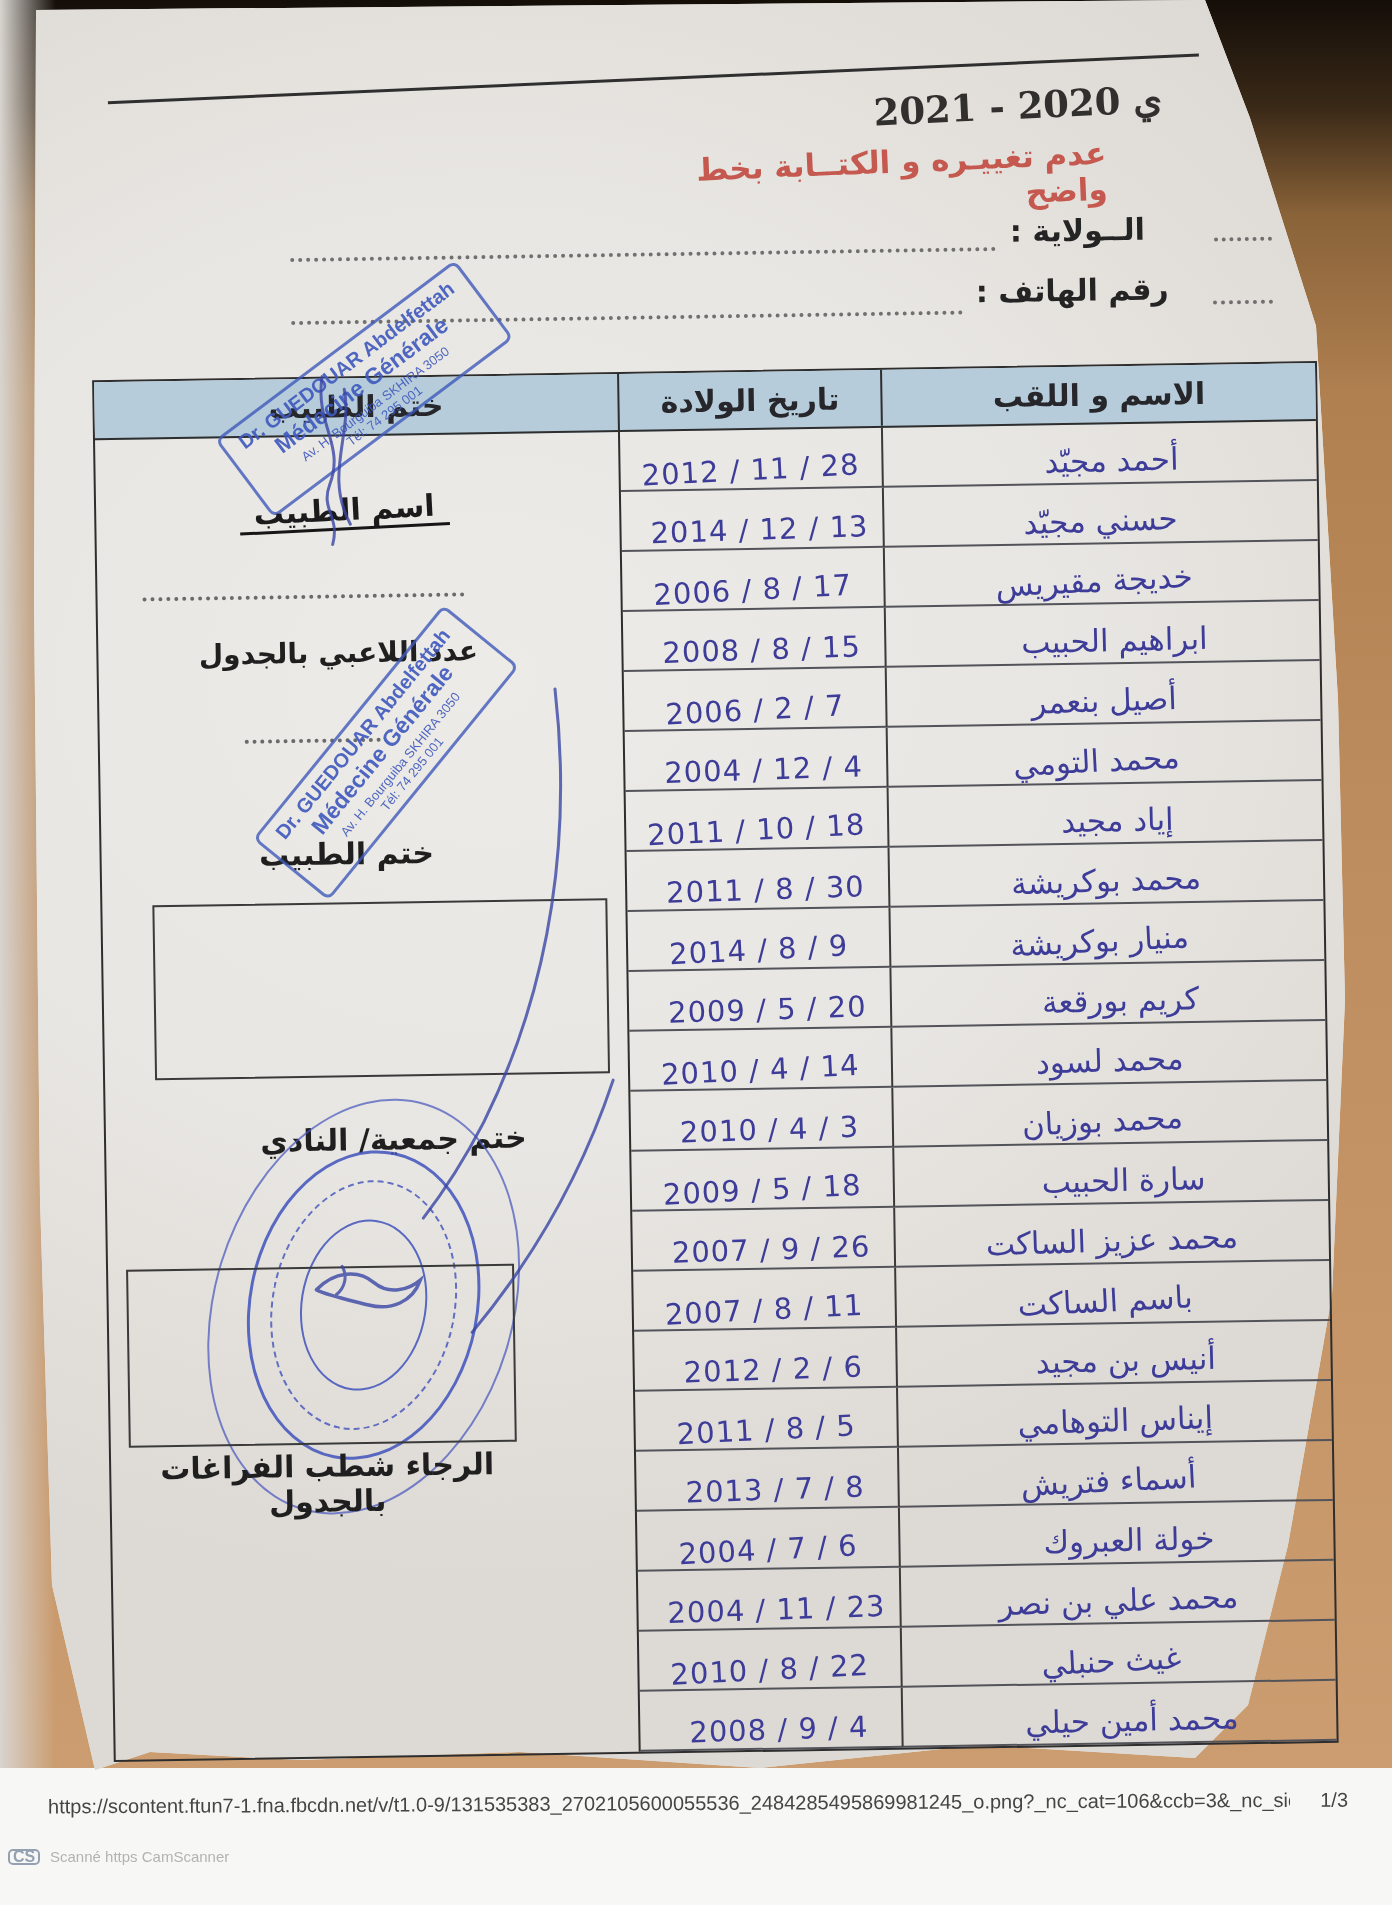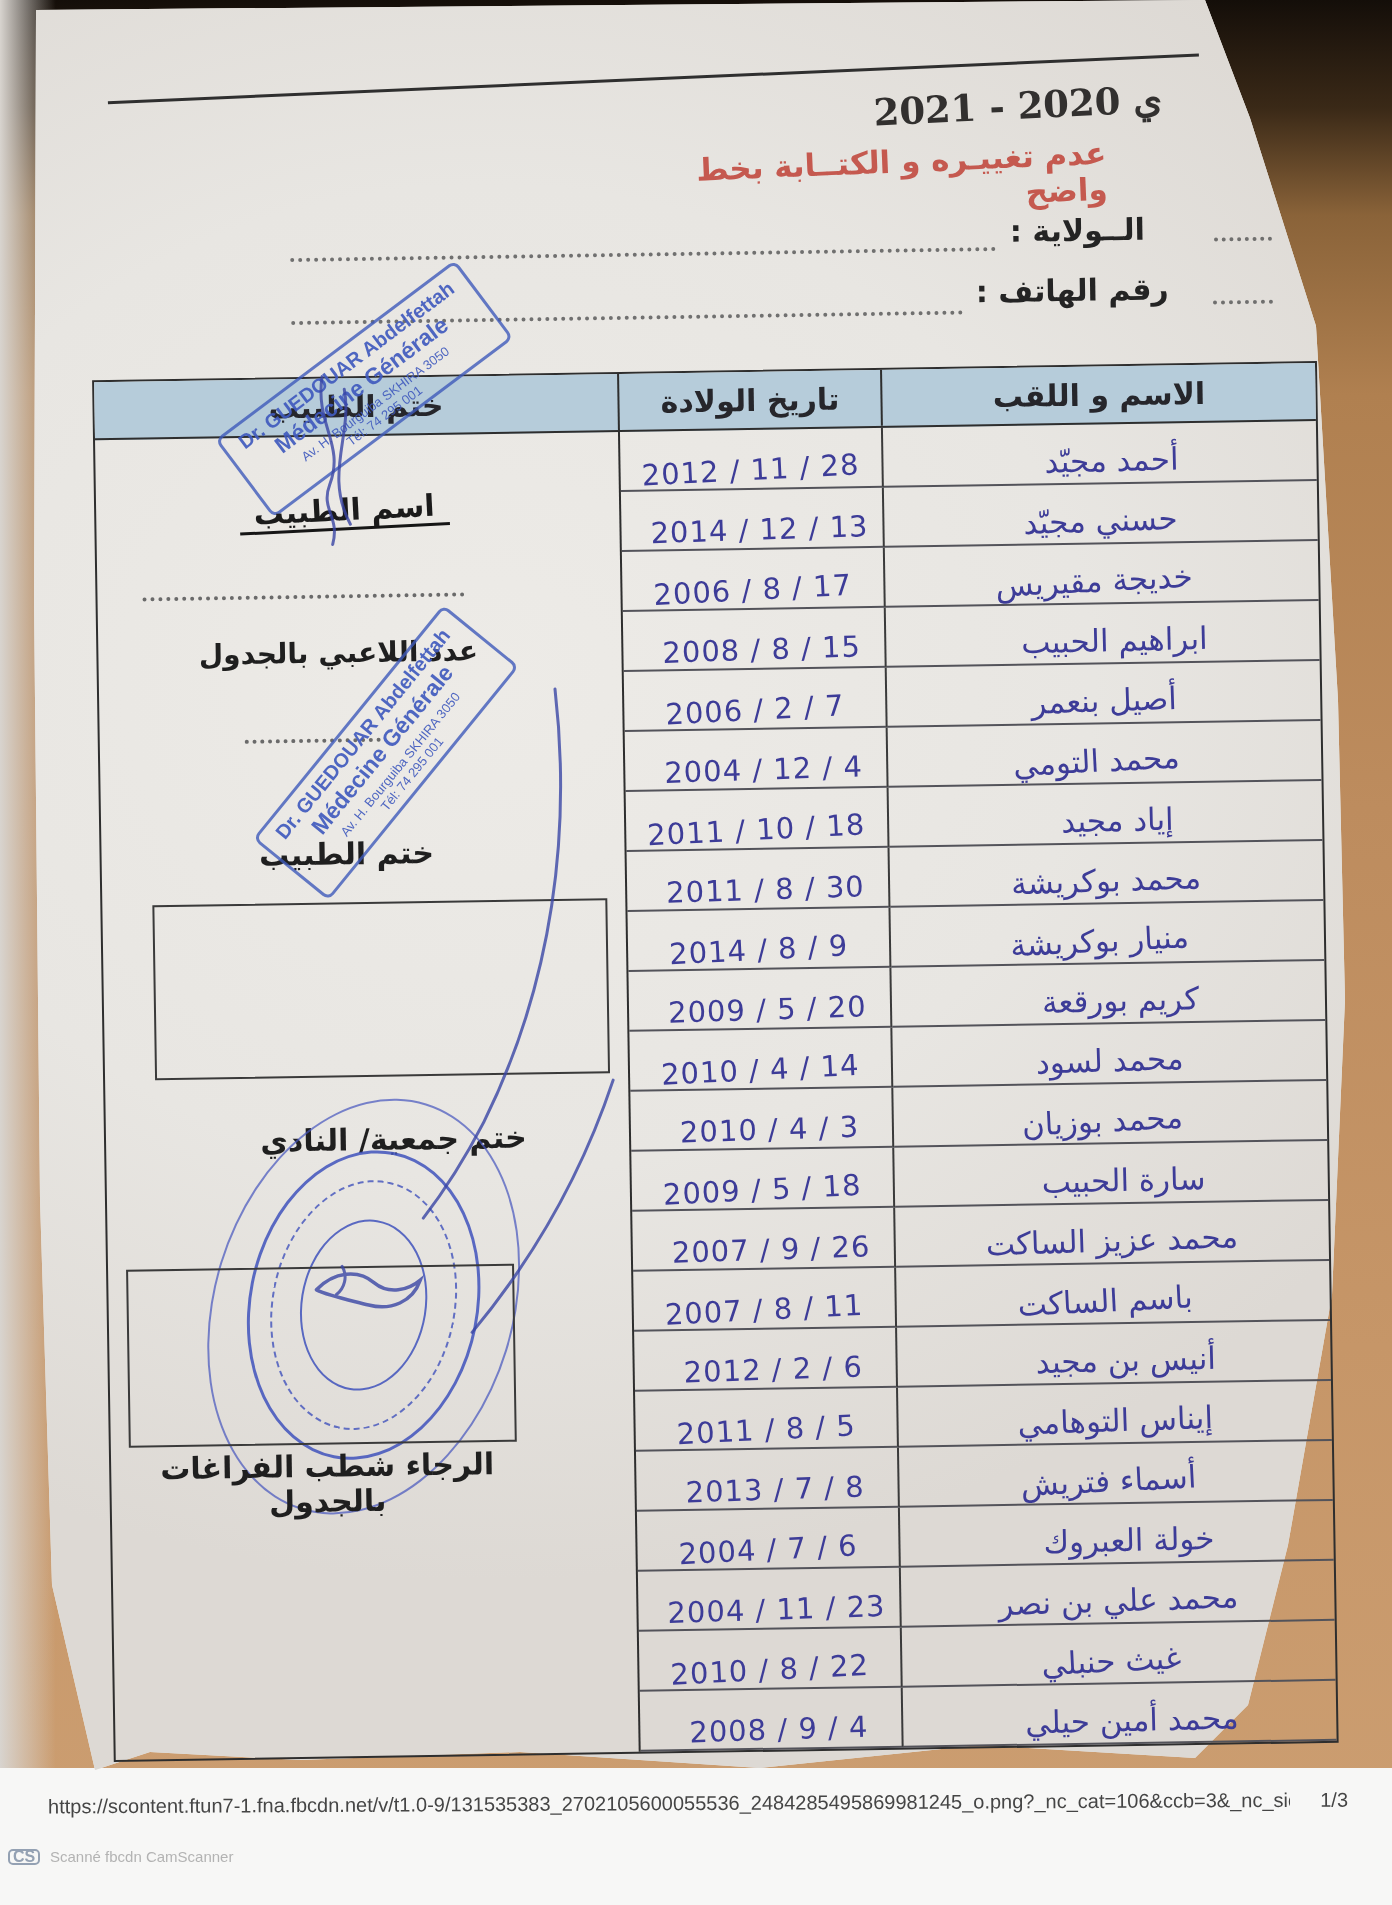--- a/index.html
+++ b/index.html
@@ -404,16 +404,16 @@
 
   </div>
 
   <div class="urlrow">
     <span class="url">https://scontent.ftun7-1.fna.fbcdn.net/v/t1.0-9/131535383_2702105600055536_2484285495869981245_o.png?_nc_cat=106&amp;ccb=3&amp;_nc_sid=73...</span>
     <span class="pg">1/3</span>
   </div>
 
   <div class="wm">
     <div class="wm-logo">CS</div>
-    <div class="wm-text">Scanné fbcdn CamScanner</div>
+    <div class="wm-text">Scanné https CamScanner</div>
   </div>
 
 </div>
 
 </body></html>

